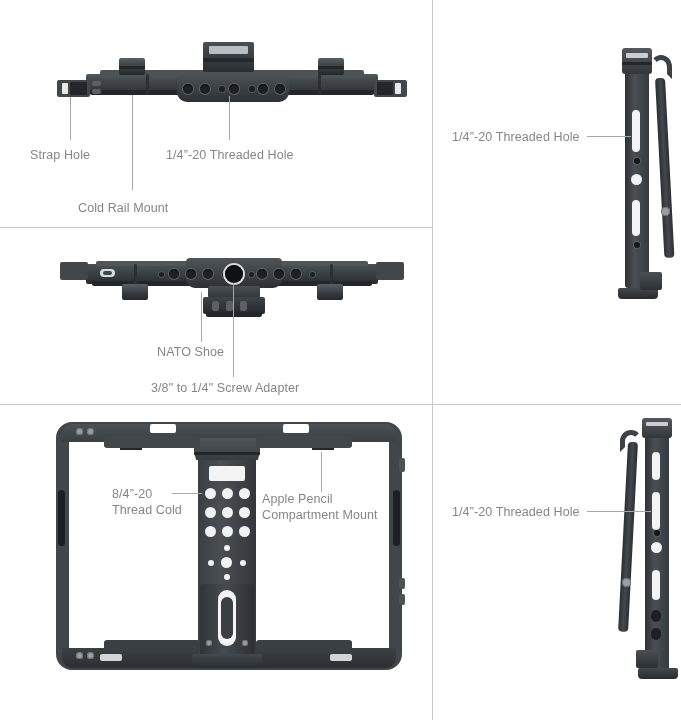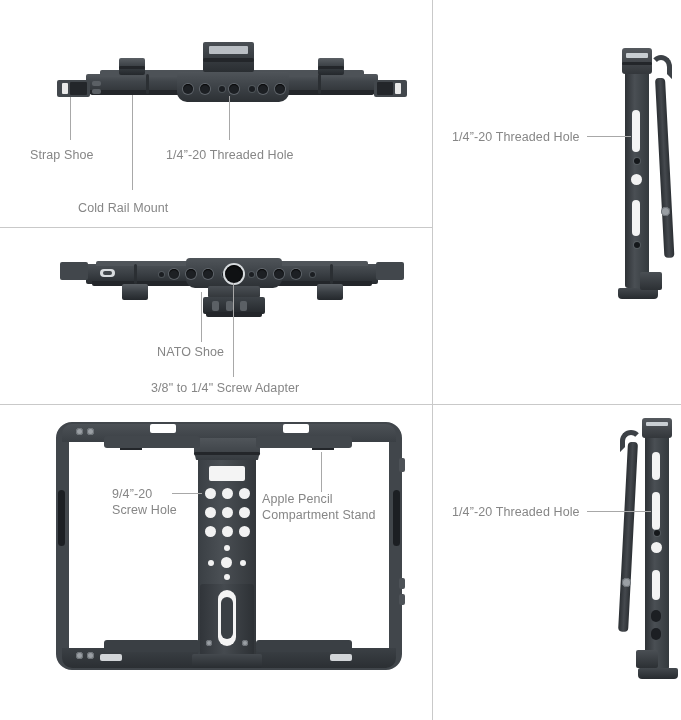--- a/index.html
+++ b/index.html
@@ -91,21 +91,21 @@
     <div class="bar lite" style="left:92px;top:89px;width:9px;height:5px;"></div>
 
     <div class="bar mid" style="left:374px;top:80px;width:33px;height:17px;border-radius:2px;"></div>
     <div class="bar" style="left:395px;top:83px;width:6px;height:11px;background:#e9e9e9;border-radius:1px;"></div>
     <div class="bar dark" style="left:377px;top:82px;width:16px;height:13px;border-radius:1px;"></div>
 
     <div class="leader-v" style="left:70px;top:97px;height:43px;"></div>
     <div class="leader-v" style="left:132px;top:95px;height:95px;"></div>
     <div class="leader-v" style="left:229px;top:96px;height:44px;"></div>
 
-    <span class="label" style="left:30px;top:147px;">Strap Shoe</span>
+    <span class="label" style="left:30px;top:147px;">Strap Hole</span>
     <span class="label" style="left:78px;top:200px;">Cold Rail Mount</span>
     <span class="label" style="left:166px;top:147px;">1/4”-20 Threaded Hole</span>
   </div>
 
   <div>
 
     <div class="bar grad-v2" style="left:86px;top:264px;width:292px;height:20px;"></div>
     <div class="bar" style="left:96px;top:261px;width:272px;height:5px;background:#50555a;border-radius:2px 2px 0 0;"></div>
     <div class="bar dark" style="left:92px;top:281px;width:280px;height:5px;border-radius:0 0 2px 2px;"></div>
 
@@ -231,27 +231,27 @@
     <div class="bar" style="left:100px;top:654px;width:22px;height:7px;border-radius:2px;background:#d2d5d8;"></div>
     <div class="bar" style="left:330px;top:654px;width:22px;height:7px;border-radius:2px;background:#d2d5d8;"></div>
 
     <div class="bar" style="left:70px;top:450px;width:126px;height:188px;background:#ffffff;border-radius:10px;"></div>
     <div class="bar" style="left:258px;top:450px;width:130px;height:188px;background:#ffffff;border-radius:10px;"></div>
 
     <div class="leader-h" style="left:172px;top:493px;width:30px;"></div>
     <div class="leader-v" style="left:321px;top:452px;height:40px;"></div>
 
     <div style="position:absolute;left:112px;top:486px;">
-      <div class="label" style="position:static;">9/4”-20</div>
-      <div class="label" style="position:static;">Screw Hole</div>
+      <div class="label" style="position:static;">8/4”-20</div>
+      <div class="label" style="position:static;">Thread Cold</div>
     </div>
 
     <div style="position:absolute;left:262px;top:491px;">
       <div class="label" style="position:static;">Apple Pencil</div>
-      <div class="label" style="position:static;">Compartment Stand</div>
+      <div class="label" style="position:static;">Compartment Mount</div>
     </div>
   </div>
 
   <div>
 
     <div class="bar" style="left:625px;top:70px;width:24px;height:218px;border-radius:3px;
                 background:linear-gradient(90deg,#2e3236 0%,#4a4f54 40%,#343a3e 100%);"></div>
 
     <div class="bar" style="left:622px;top:48px;width:30px;height:26px;border-radius:3px;
                 background:linear-gradient(180deg,#55595e,#33373b);"></div>

